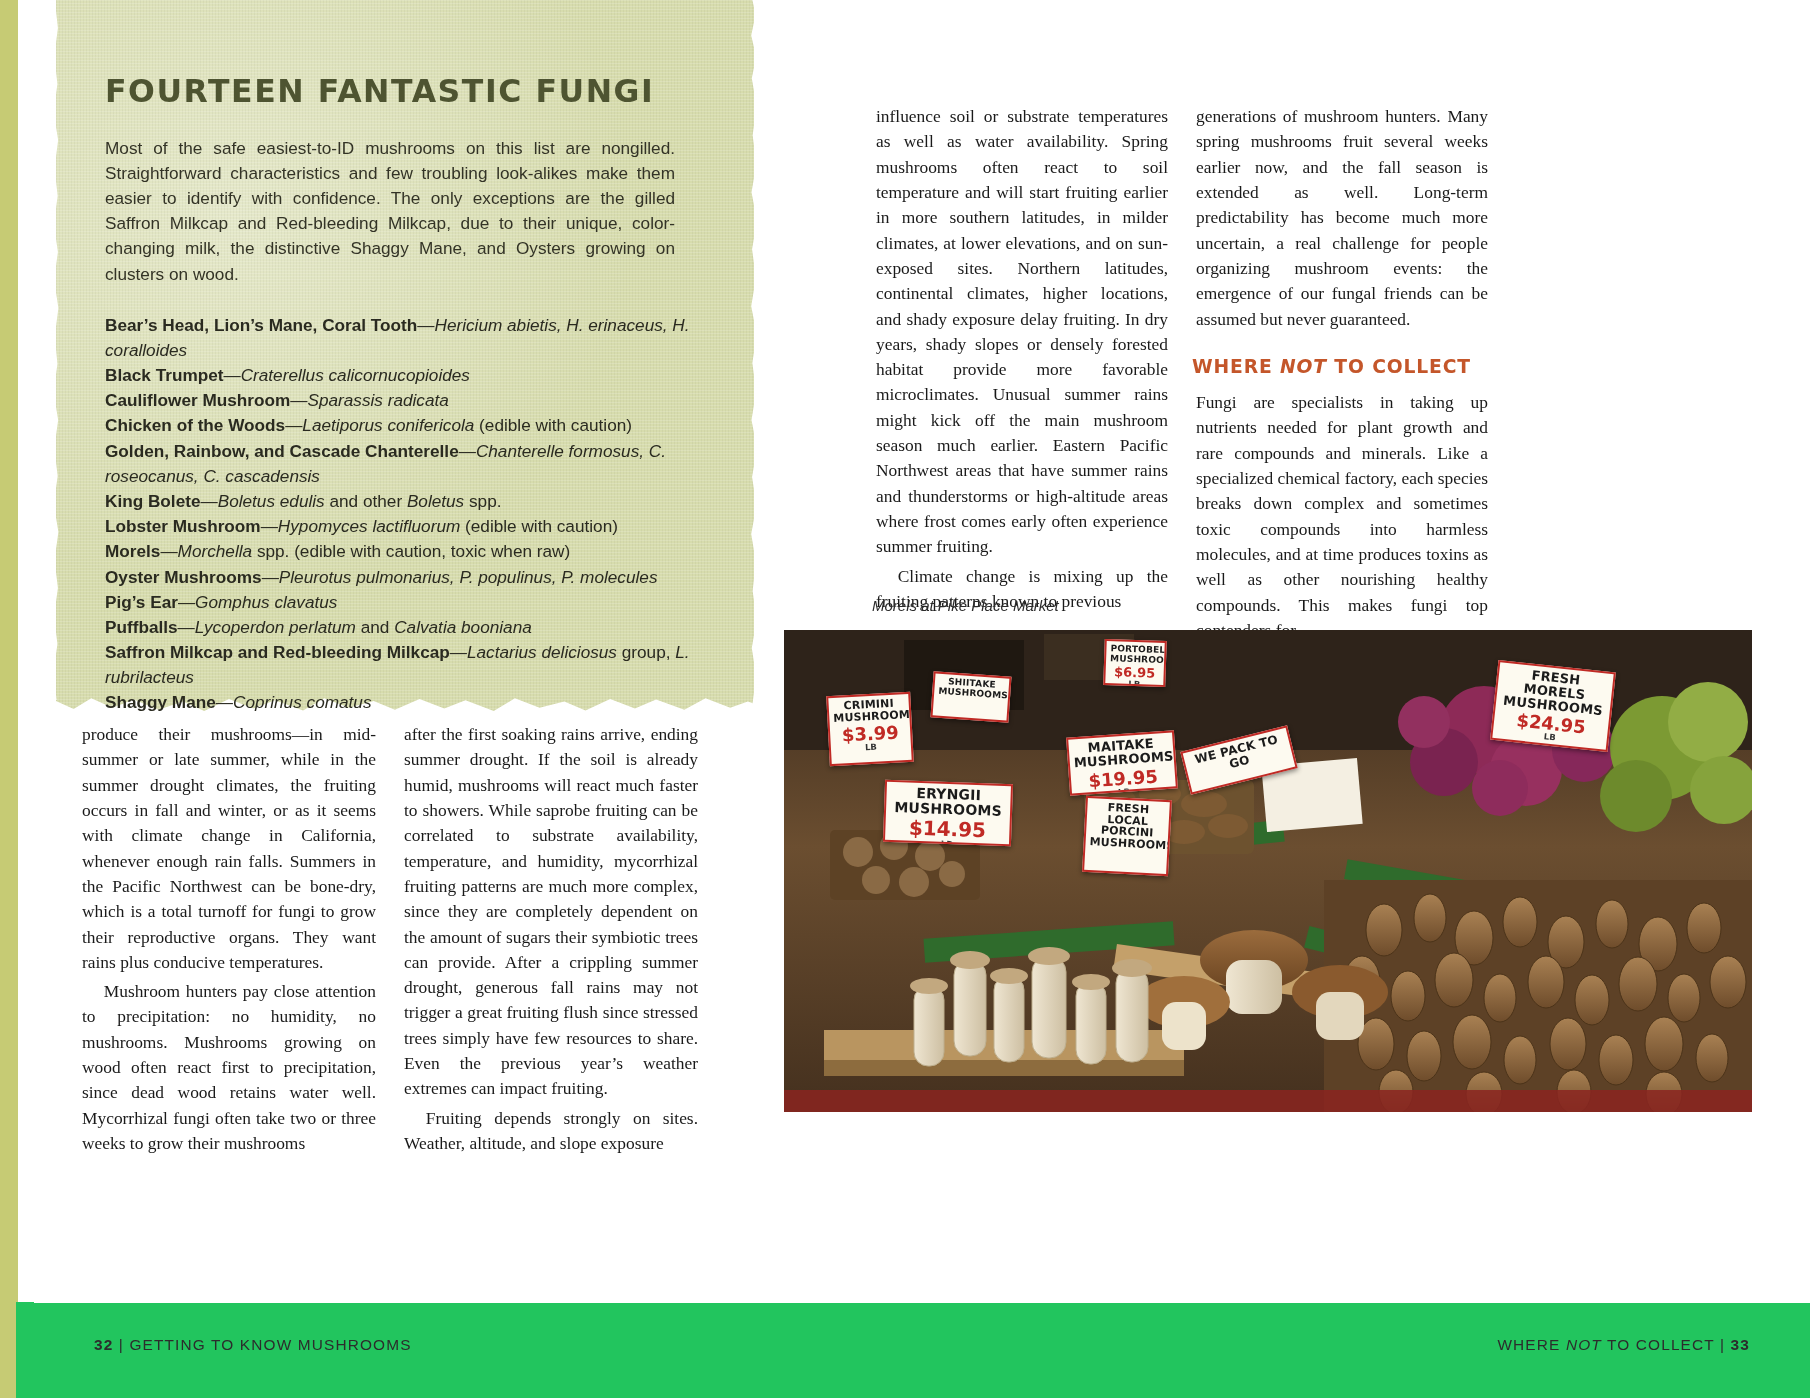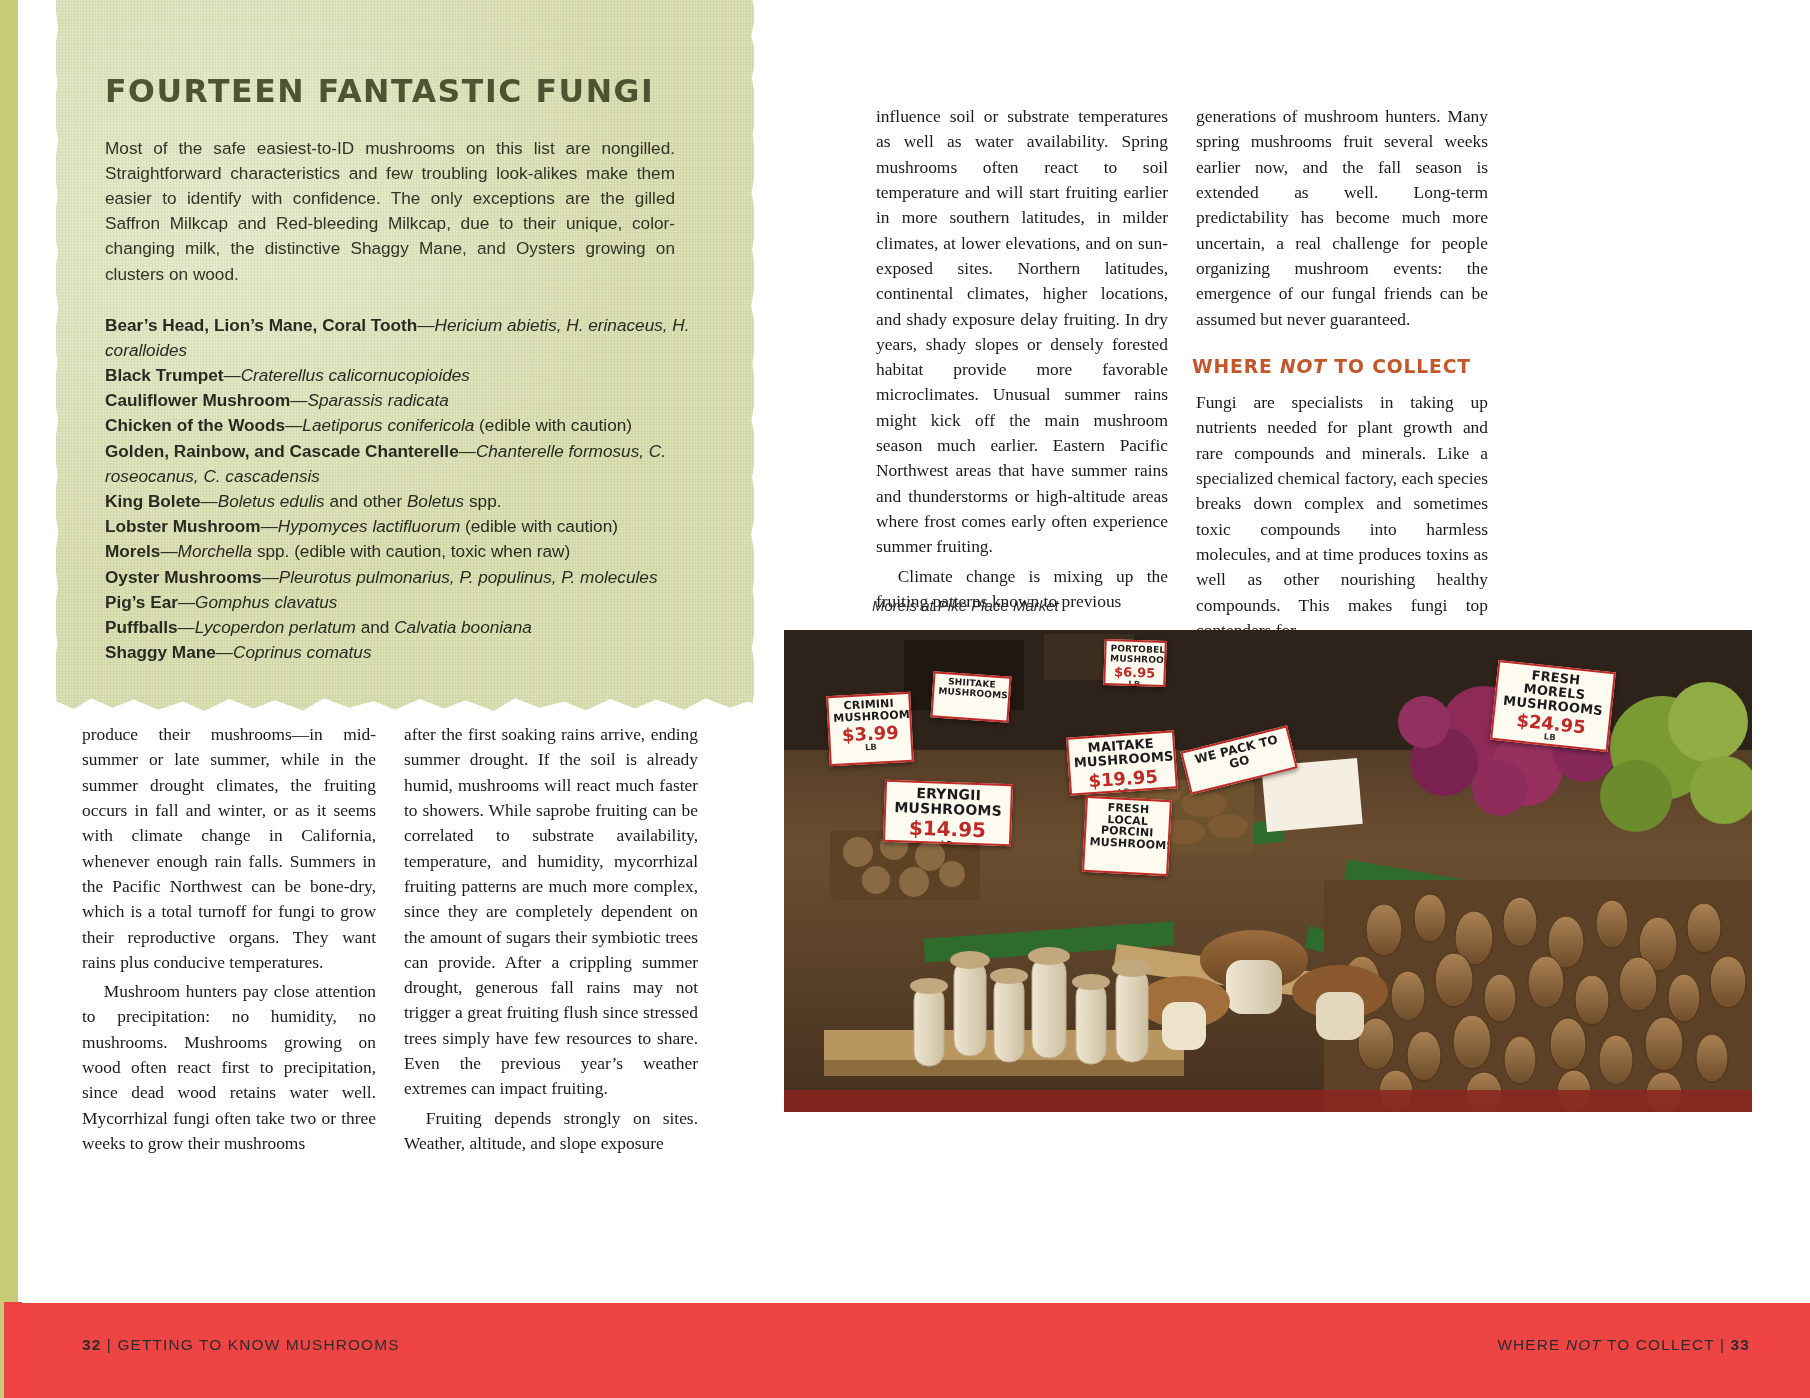--- a/index.html
+++ b/index.html
@@ -202,24 +202,24 @@
     overflow: hidden;
   }
   .sign .nm { display: block; font-size: 12px; letter-spacing: 0.2px; }
   .sign .pr { display: block; color: #c02a25; font-size: 16px; margin-top: 2px; }
   .sign .ub { display: block; font-size: 8.5px; color: #333; }
 
   
   .footer {
     position: absolute;
     bottom: 0;
-    left: 4px;
+    left: 16px;
     right: 0;
     height: 96px;
-    background: #ef4444;
+    background: #22c55e;
   }
   .footer-line {
     position: absolute;
     left: 18px; right: 0; top: 0;
     height: 1px;
     background: #ffffff;
   }
   .folio {
     position: absolute;
     top: 34px;
@@ -253,20 +253,21 @@
         <li><span class="sp-common">Black Trumpet</span><span>—</span><span class="sp-sci">Craterellus calicornucopioides</span></li>
         <li><span class="sp-common">Cauliflower Mushroom</span><span>—</span><span class="sp-sci">Sparassis radicata</span></li>
         <li><span class="sp-common">Chicken of the Woods</span><span>—</span><span class="sp-sci">Laetiporus conifericola</span><span class="sp-note"> (edible with caution)</span></li>
         <li><span class="sp-common">Golden, Rainbow, and Cascade Chanterelle</span><span>—</span><span class="sp-sci">Chanterelle formosus, C. roseocanus, C. cascadensis</span></li>
         <li><span class="sp-common">King Bolete</span><span>—</span><span class="sp-sci">Boletus edulis</span><span class="sp-note"> and other </span><span class="sp-sci">Boletus</span><span class="sp-note"> spp.</span></li>
         <li><span class="sp-common">Lobster Mushroom</span><span>—</span><span class="sp-sci">Hypomyces lactifluorum</span><span class="sp-note"> (edible with caution)</span></li>
         <li><span class="sp-common">Morels</span><span>—</span><span class="sp-sci">Morchella</span><span class="sp-note"> spp. (edible with caution, toxic when raw)</span></li>
         <li><span class="sp-common">Oyster Mushrooms</span><span>—</span><span class="sp-sci">Pleurotus pulmonarius, P. populinus, P. molecules</span></li>
         <li><span class="sp-common">Pig’s Ear</span><span>—</span><span class="sp-sci">Gomphus clavatus</span></li>
         <li><span class="sp-common">Puffballs</span><span>—</span><span class="sp-sci">Lycoperdon perlatum</span><span class="sp-note"> and </span><span class="sp-sci">Calvatia booniana</span></li>
+        <li><span class="sp-common">Saffron Milkcap and Red-bleeding Milkcap</span><span>—</span><span class="sp-sci">Lactarius deliciosus</span><span class="sp-note"> group, </span><span class="sp-sci">L. rubrilacteus</span></li>
         <li><span class="sp-common">Shaggy Mane</span><span>—</span><span class="sp-sci">Coprinus comatus</span></li>
       </ul>
   </div>
 
   <div class="col" id="col-bl-1">
       <p>produce their mushrooms—in mid-summer or late summer, while in the summer drought climates, the fruiting occurs in fall and winter, or as it seems with climate change in California, whenever enough rain falls. Summers in the Pacific Northwest can be bone-dry, which is a total turnoff for fungi to grow their reproductive organs. They want rains plus conducive temperatures.</p>
       <p>Mushroom hunters pay close attention to precipitation: no humidity, no mushrooms. Mushrooms growing on wood often react first to precipitation, since dead wood retains water well. Mycorrhizal fungi often take two or three weeks to grow their mushrooms</p>
     </div>
   <div class="col" id="col-bl-2">
       <p>after the first soaking rains arrive, ending summer drought. If the soil is already humid, mushrooms will react much faster to showers. While saprobe fruiting can be correlated to substrate availability, temperature, and humidity, mycorrhizal fruiting patterns are much more complex, since they are completely dependent on the amount of sugars their symbiotic trees can provide. After a crippling summer drought, generous fall rains may not trigger a great fruiting flush since stressed trees simply have few resources to share. Even the previous year’s weather extremes can impact fruiting.</p>

